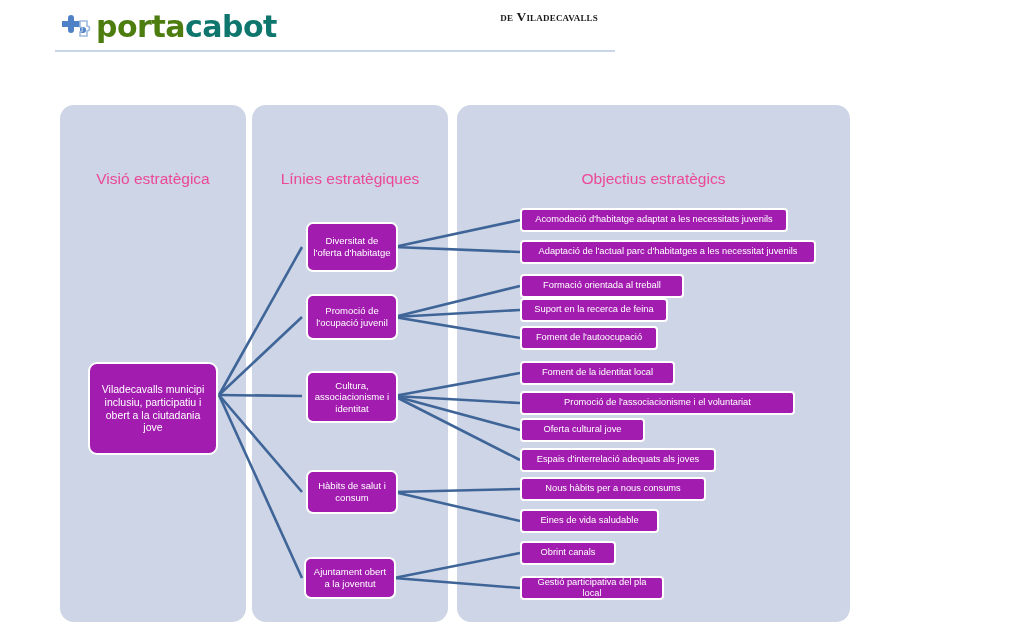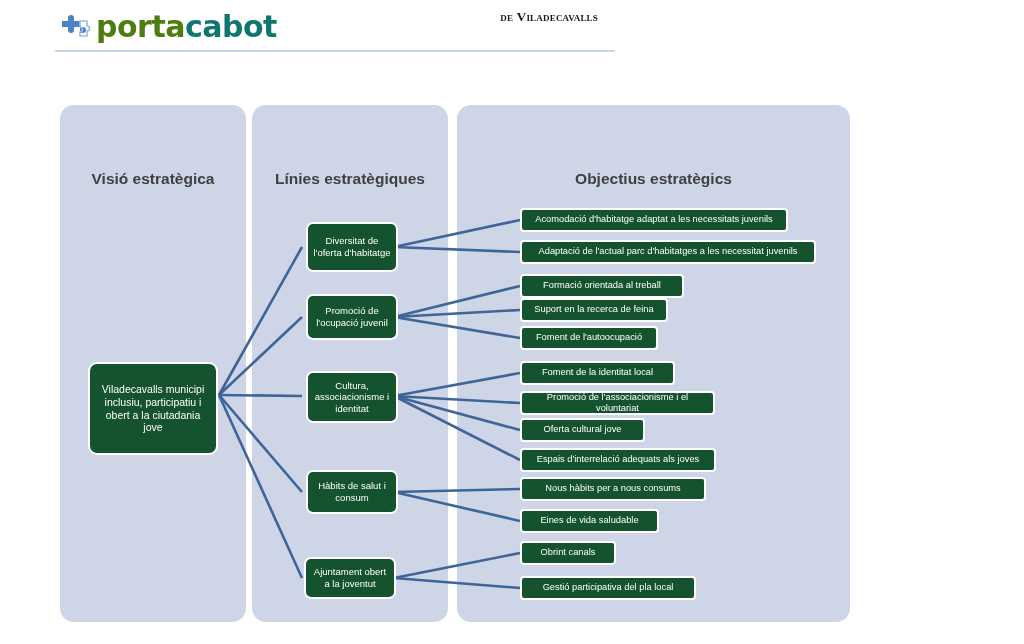--- a/index.html
+++ b/index.html
@@ -22,31 +22,31 @@
        letter-spacing:0.2px;line-height:17px;white-space:nowrap;}
   #title-block .l2{text-align:right;padding-right:12px;}
   #header-rule{position:absolute;left:55px;top:50px;width:560px;height:2px;
      background:#c9d6ea;}
 
   
   .panel{position:absolute;background:#cdd5e6;border-radius:14px;}
   #panel-vision{left:60px;  top:105px;width:186px;height:517px;}
   #panel-lines{ left:252px; top:105px;width:196px;height:517px;}
   #panel-obj{   left:457px; top:105px;width:393px;height:517px;}
-  .panel-title{position:absolute;top:170px;font-weight:700;font-size:15.5px;
-     color:#404040;text-align:center;}
+  .panel-title{position:absolute;top:170px;font-weight:400;font-size:15.5px;
+     color:#ec4899;text-align:center;}
   #t-vision{left:60px;width:186px;}
   #t-lines{left:252px;width:196px;}
   #t-obj{left:457px;width:393px;}
 
   
   #wires{position:absolute;left:0;top:0;width:1024px;height:644px;}
 
   
-  .node{position:absolute;background:#14532d;border:2.5px solid #ffffff;
+  .node{position:absolute;background:#a21caf;border:2.5px solid #ffffff;
     color:#ffffff;display:flex;align-items:center;justify-content:center;
     text-align:center;box-sizing:border-box;line-height:1.22;}
   #vision-node{left:88px;top:362px;width:130px;height:93px;border-radius:9px;
     font-size:10.5px;padding:0 7px;}
   .line-node{width:92px;border-radius:7px;font-size:9.5px;padding:8px 4px;}
   .obj-node{height:24px;border-radius:4px;font-size:9.3px;padding:0 12px;
     justify-content:center;}
 </style>
 </head>
 <body>
@@ -114,19 +114,19 @@
 <div class="node line-node" style="left:306px;top:371px;height:52px;">Cultura, associacionisme i identitat</div>
 <div class="node line-node" style="left:306px;top:470px;height:44px;">Hàbits de salut i consum</div>
 <div class="node line-node" style="left:304px;top:557px;height:42px;">Ajuntament obert a la joventut</div>
 
 <div class="node obj-node" style="left:520px;top:208px;width:268px;">Acomodació d'habitatge adaptat a les necessitats juvenils</div>
 <div class="node obj-node" style="left:520px;top:240px;width:296px;">Adaptació de l'actual parc d'habitatges a les necessitat juvenils</div>
 <div class="node obj-node" style="left:520px;top:274px;width:164px;">Formació orientada al treball</div>
 <div class="node obj-node" style="left:520px;top:298px;width:148px;">Suport en la recerca de feina</div>
 <div class="node obj-node" style="left:520px;top:326px;width:138px;">Foment de l'autoocupació</div>
 <div class="node obj-node" style="left:520px;top:361px;width:155px;">Foment de la identitat local</div>
-<div class="node obj-node" style="left:520px;top:391px;width:195px;">Promoció de l'associacionisme i el voluntariat</div>
+<div class="node obj-node" style="left:520px;top:391px;width:275px;">Promoció de l'associacionisme i el voluntariat</div>
 <div class="node obj-node" style="left:520px;top:418px;width:125px;">Oferta cultural jove</div>
 <div class="node obj-node" style="left:520px;top:448px;width:196px;">Espais d'interrelació adequats als joves</div>
 <div class="node obj-node" style="left:520px;top:477px;width:186px;">Nous hàbits per a nous consums</div>
 <div class="node obj-node" style="left:520px;top:509px;width:139px;">Eines de vida saludable</div>
 <div class="node obj-node" style="left:520px;top:541px;width:96px;">Obrint canals</div>
-<div class="node obj-node" style="left:520px;top:576px;width:176px;">Gestió participativa del pla local</div>
+<div class="node obj-node" style="left:520px;top:576px;width:144px;">Gestió participativa del pla local</div>
 
 </body></html>

